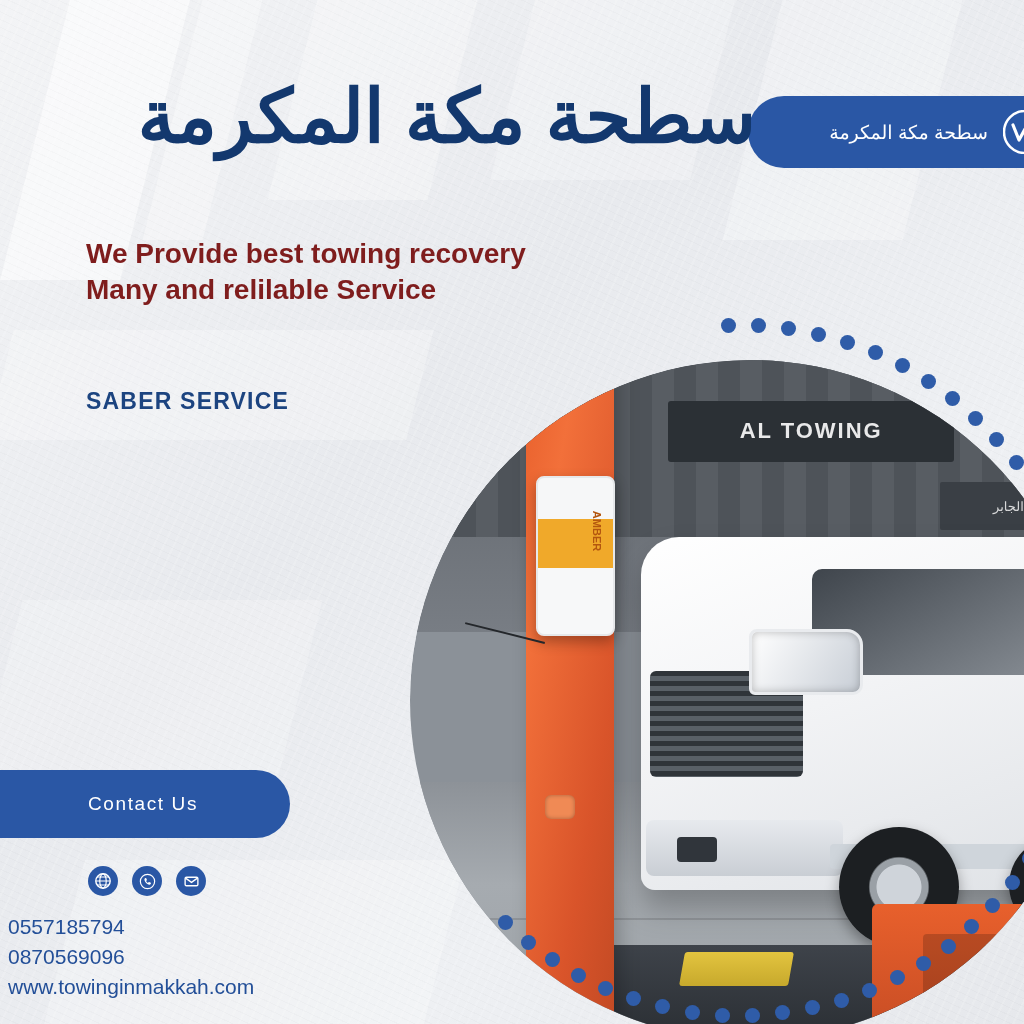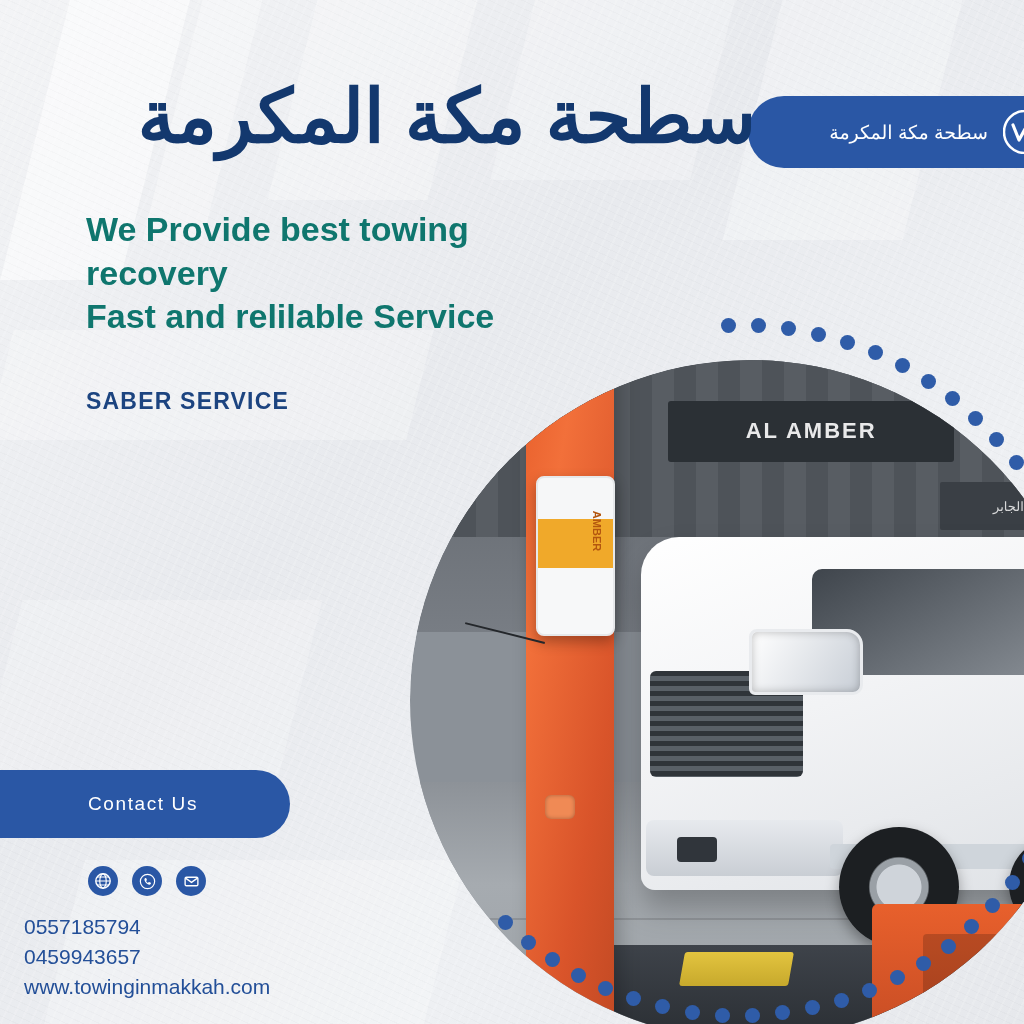--- a/index.html
+++ b/index.html
@@ -90,25 +90,25 @@
     font-size: 74px;
     font-weight: bold;
     line-height: 1.05;
     direction: rtl;
     letter-spacing: -1px;
   }
 
   
   .subhead {
     position: absolute;
-    top: 208px;
+    top: 236px;
     left: 86px;
     width: 520px;
-    color: #0f766e;
-    font-size: 34px;
+    color: #7f1d1d;
+    font-size: 28px;
     font-weight: bold;
     line-height: 1.28;
   }
 
   
   .section-title {
     position: absolute;
     top: 388px;
     left: 86px;
     color: #1c4480;
@@ -166,21 +166,21 @@
     display: flex;
     align-items: center;
     justify-content: center;
     cursor: pointer;
   }
 
   
   .contact-lines {
     position: absolute;
     top: 912px;
-    left: 24px;
+    left: 8px;
     color: #234f98;
     font-size: 21px;
     line-height: 1.42;
   }
   .contact-lines div { white-space: nowrap; }
 
   
   .photo-wrap {
     position: absolute;
     left: 410px;
@@ -300,21 +300,21 @@
   <div class="bg-stripe s6"></div>
   <div class="bg-stripe s7"></div>
   <div class="bg-stripe s8"></div>
   <div class="bg-grain"></div>
 
   <div class="photo-wrap">
     <div class="photo-clip">
       <div class="ph-sky"></div>
       <div class="ph-wall"></div>
       <div class="ph-banner">
-        <span>AL AMBER</span>
+        <span>AL TOWING</span>
       </div>
       <div class="ph-sign2">
         <span>الجابر</span>
       </div>
       <div class="ph-ground"></div>
       <div class="ph-ground-line"></div>
 
       <div class="suv">
         <div class="suv-window"></div>
         <div class="suv-grille"></div>
@@ -385,21 +385,21 @@
         <path d="M10 15 L16 30 L22 19 L28 30 L34 15" fill="none" stroke="#ffffff" stroke-width="3.2" stroke-linejoin="round" stroke-linecap="round"></path>
       </svg>
     </span>
     <span class="brand-text">سطحة مكة المكرمة</span>
   </div>
 
   <div class="headline-ar">سطحة مكة المكرمة</div>
 
   <div class="subhead">
     <div>We Provide best towing recovery</div>
-    <div>Fast and relilable  Service</div>
+    <div>Many and relilable  Service</div>
   </div>
 
   <div class="section-title">SABER SERVICE</div>
 
   <button class="contact-btn">Contact Us</button>
 
   <div class="icon-row">
     <span class="ci">
       <svg width="18" height="18" viewBox="0 0 20 20" aria-hidden="true">
         <circle cx="10" cy="10" r="8" fill="none" stroke="#fff" stroke-width="1.6"></circle>
@@ -416,17 +416,17 @@
     <span class="ci">
       <svg width="17" height="17" viewBox="0 0 20 20" aria-hidden="true">
         <rect x="2.5" y="5" width="15" height="10" rx="1.6" fill="none" stroke="#fff" stroke-width="1.6"></rect>
         <path d="M3 6l7 5 7-5" fill="none" stroke="#fff" stroke-width="1.6"></path>
       </svg>
     </span>
   </div>
 
   <div class="contact-lines">
     <div>0557185794</div>
-    <div>0459943657</div>
+    <div>0870569096</div>
     <div class="site">www.towinginmakkah.com</div>
   </div>
 
 </div>
 
 </body></html>

